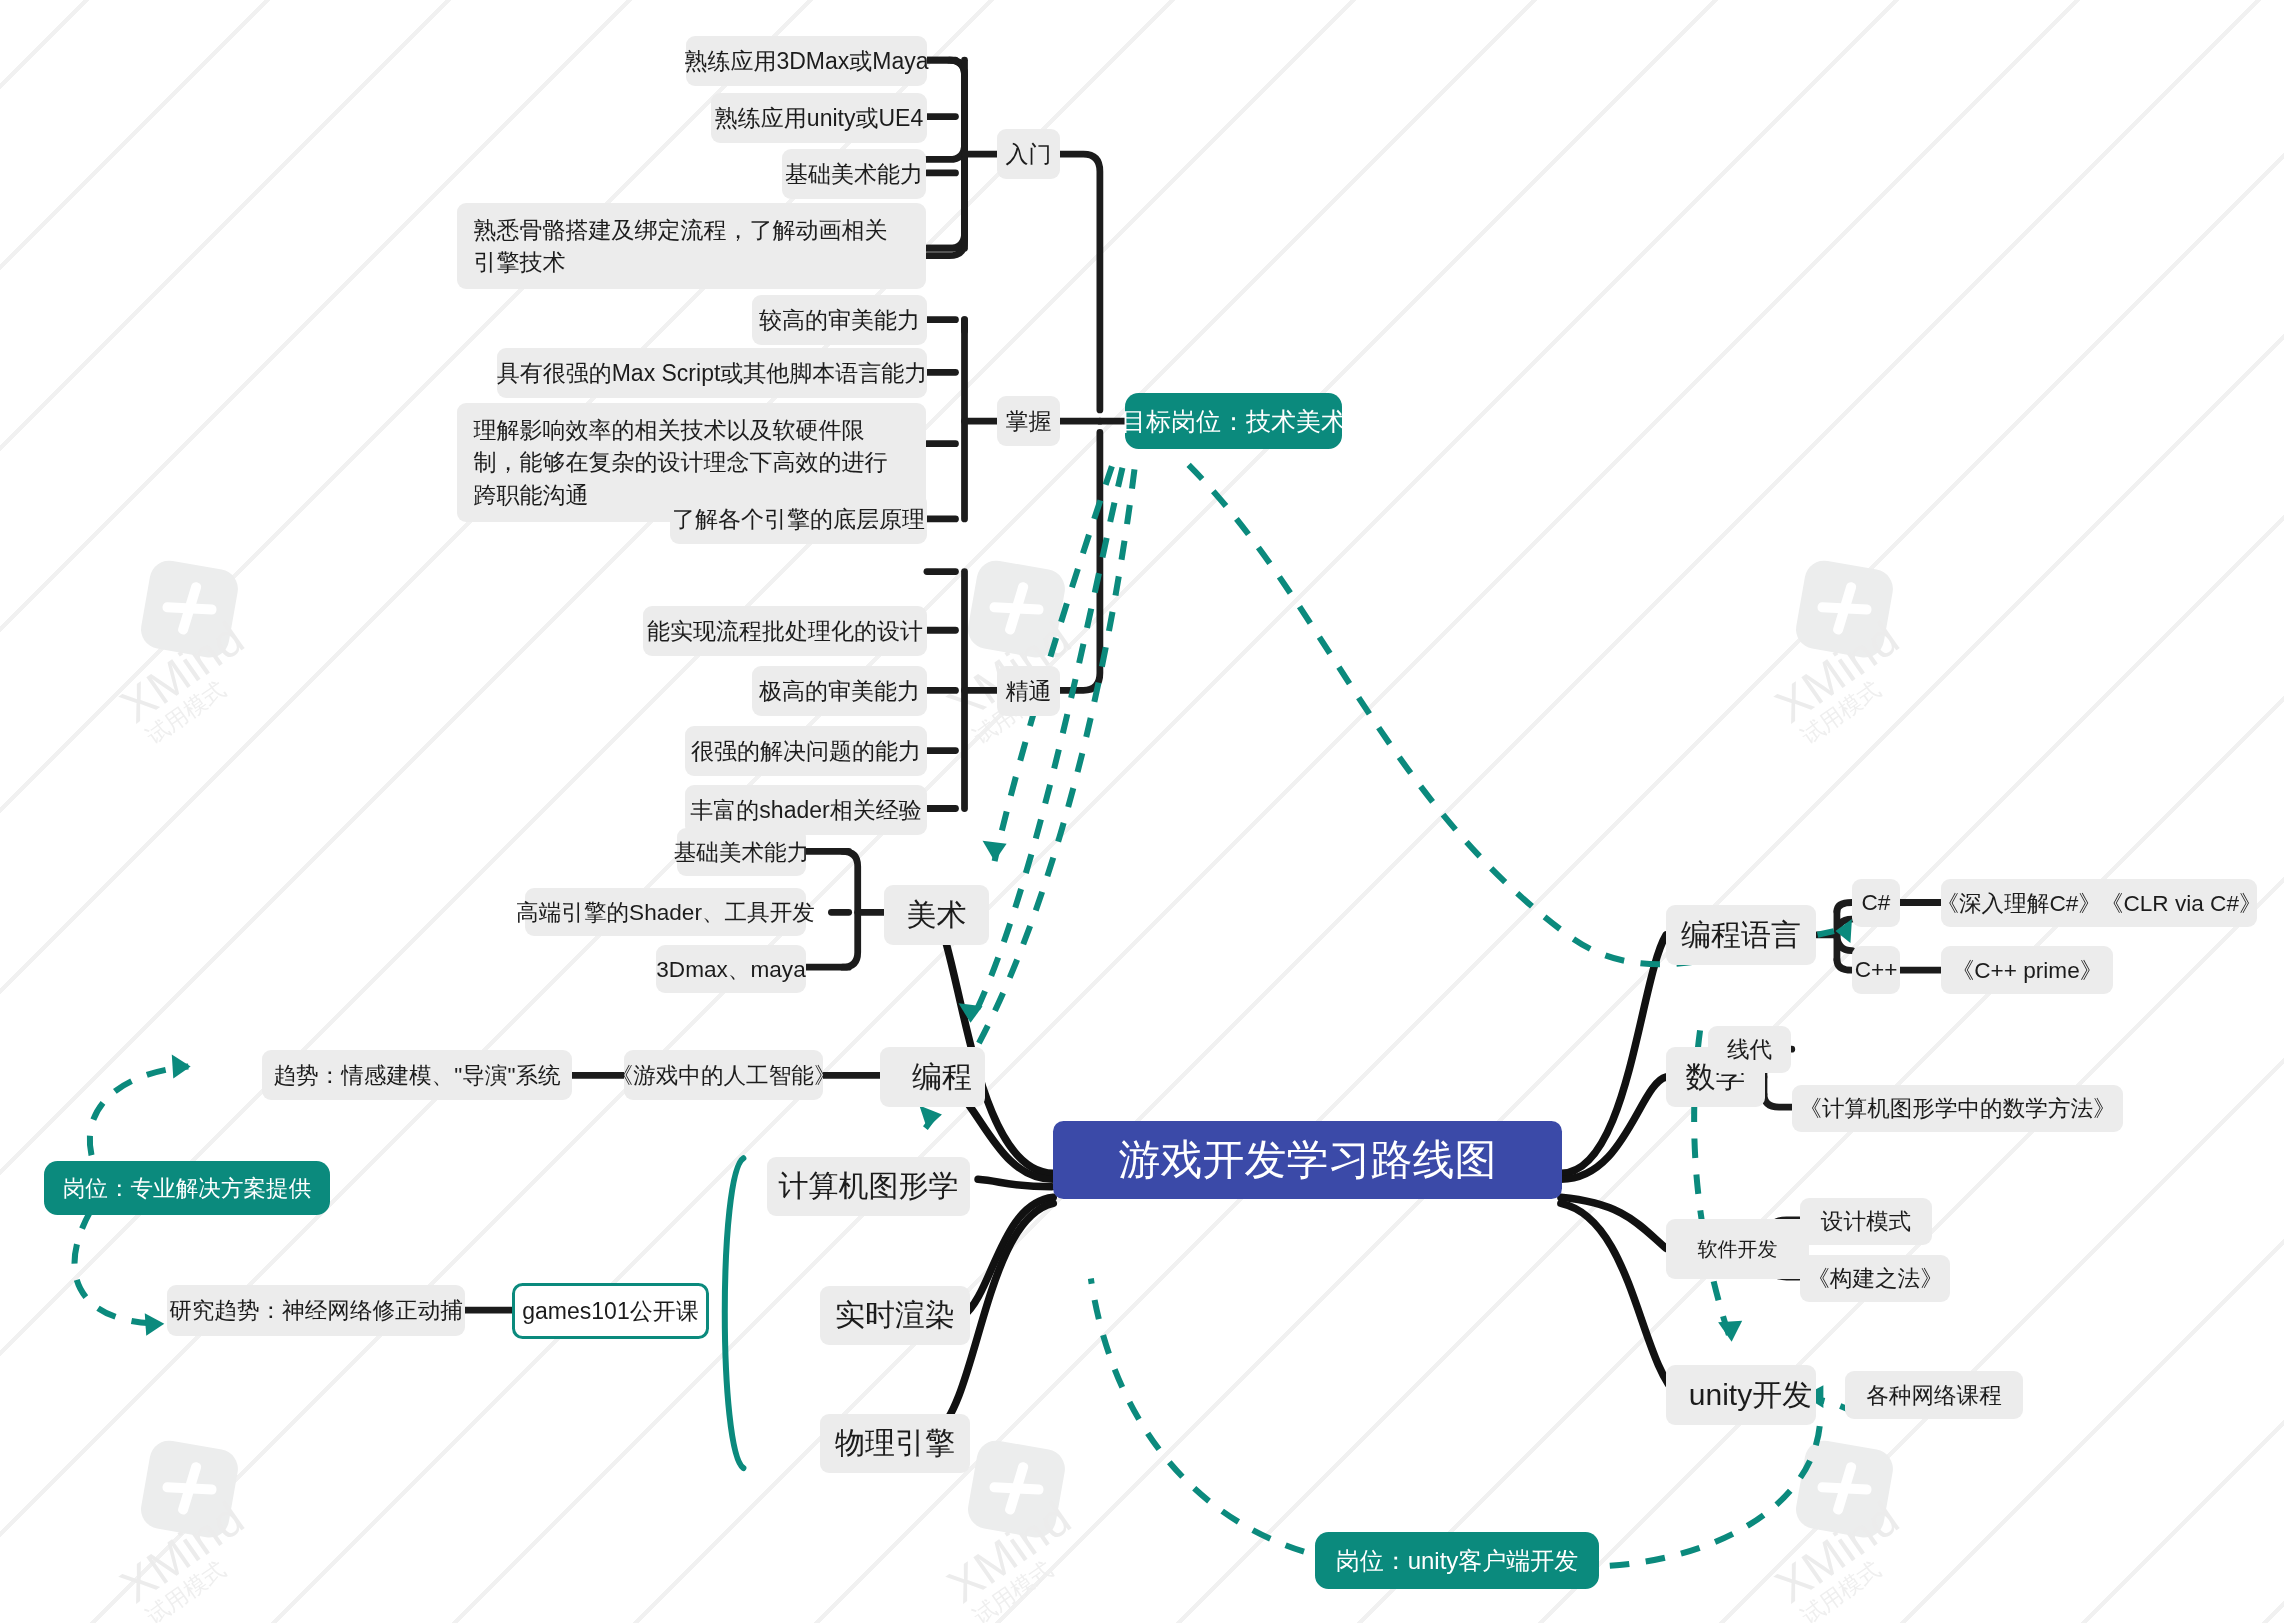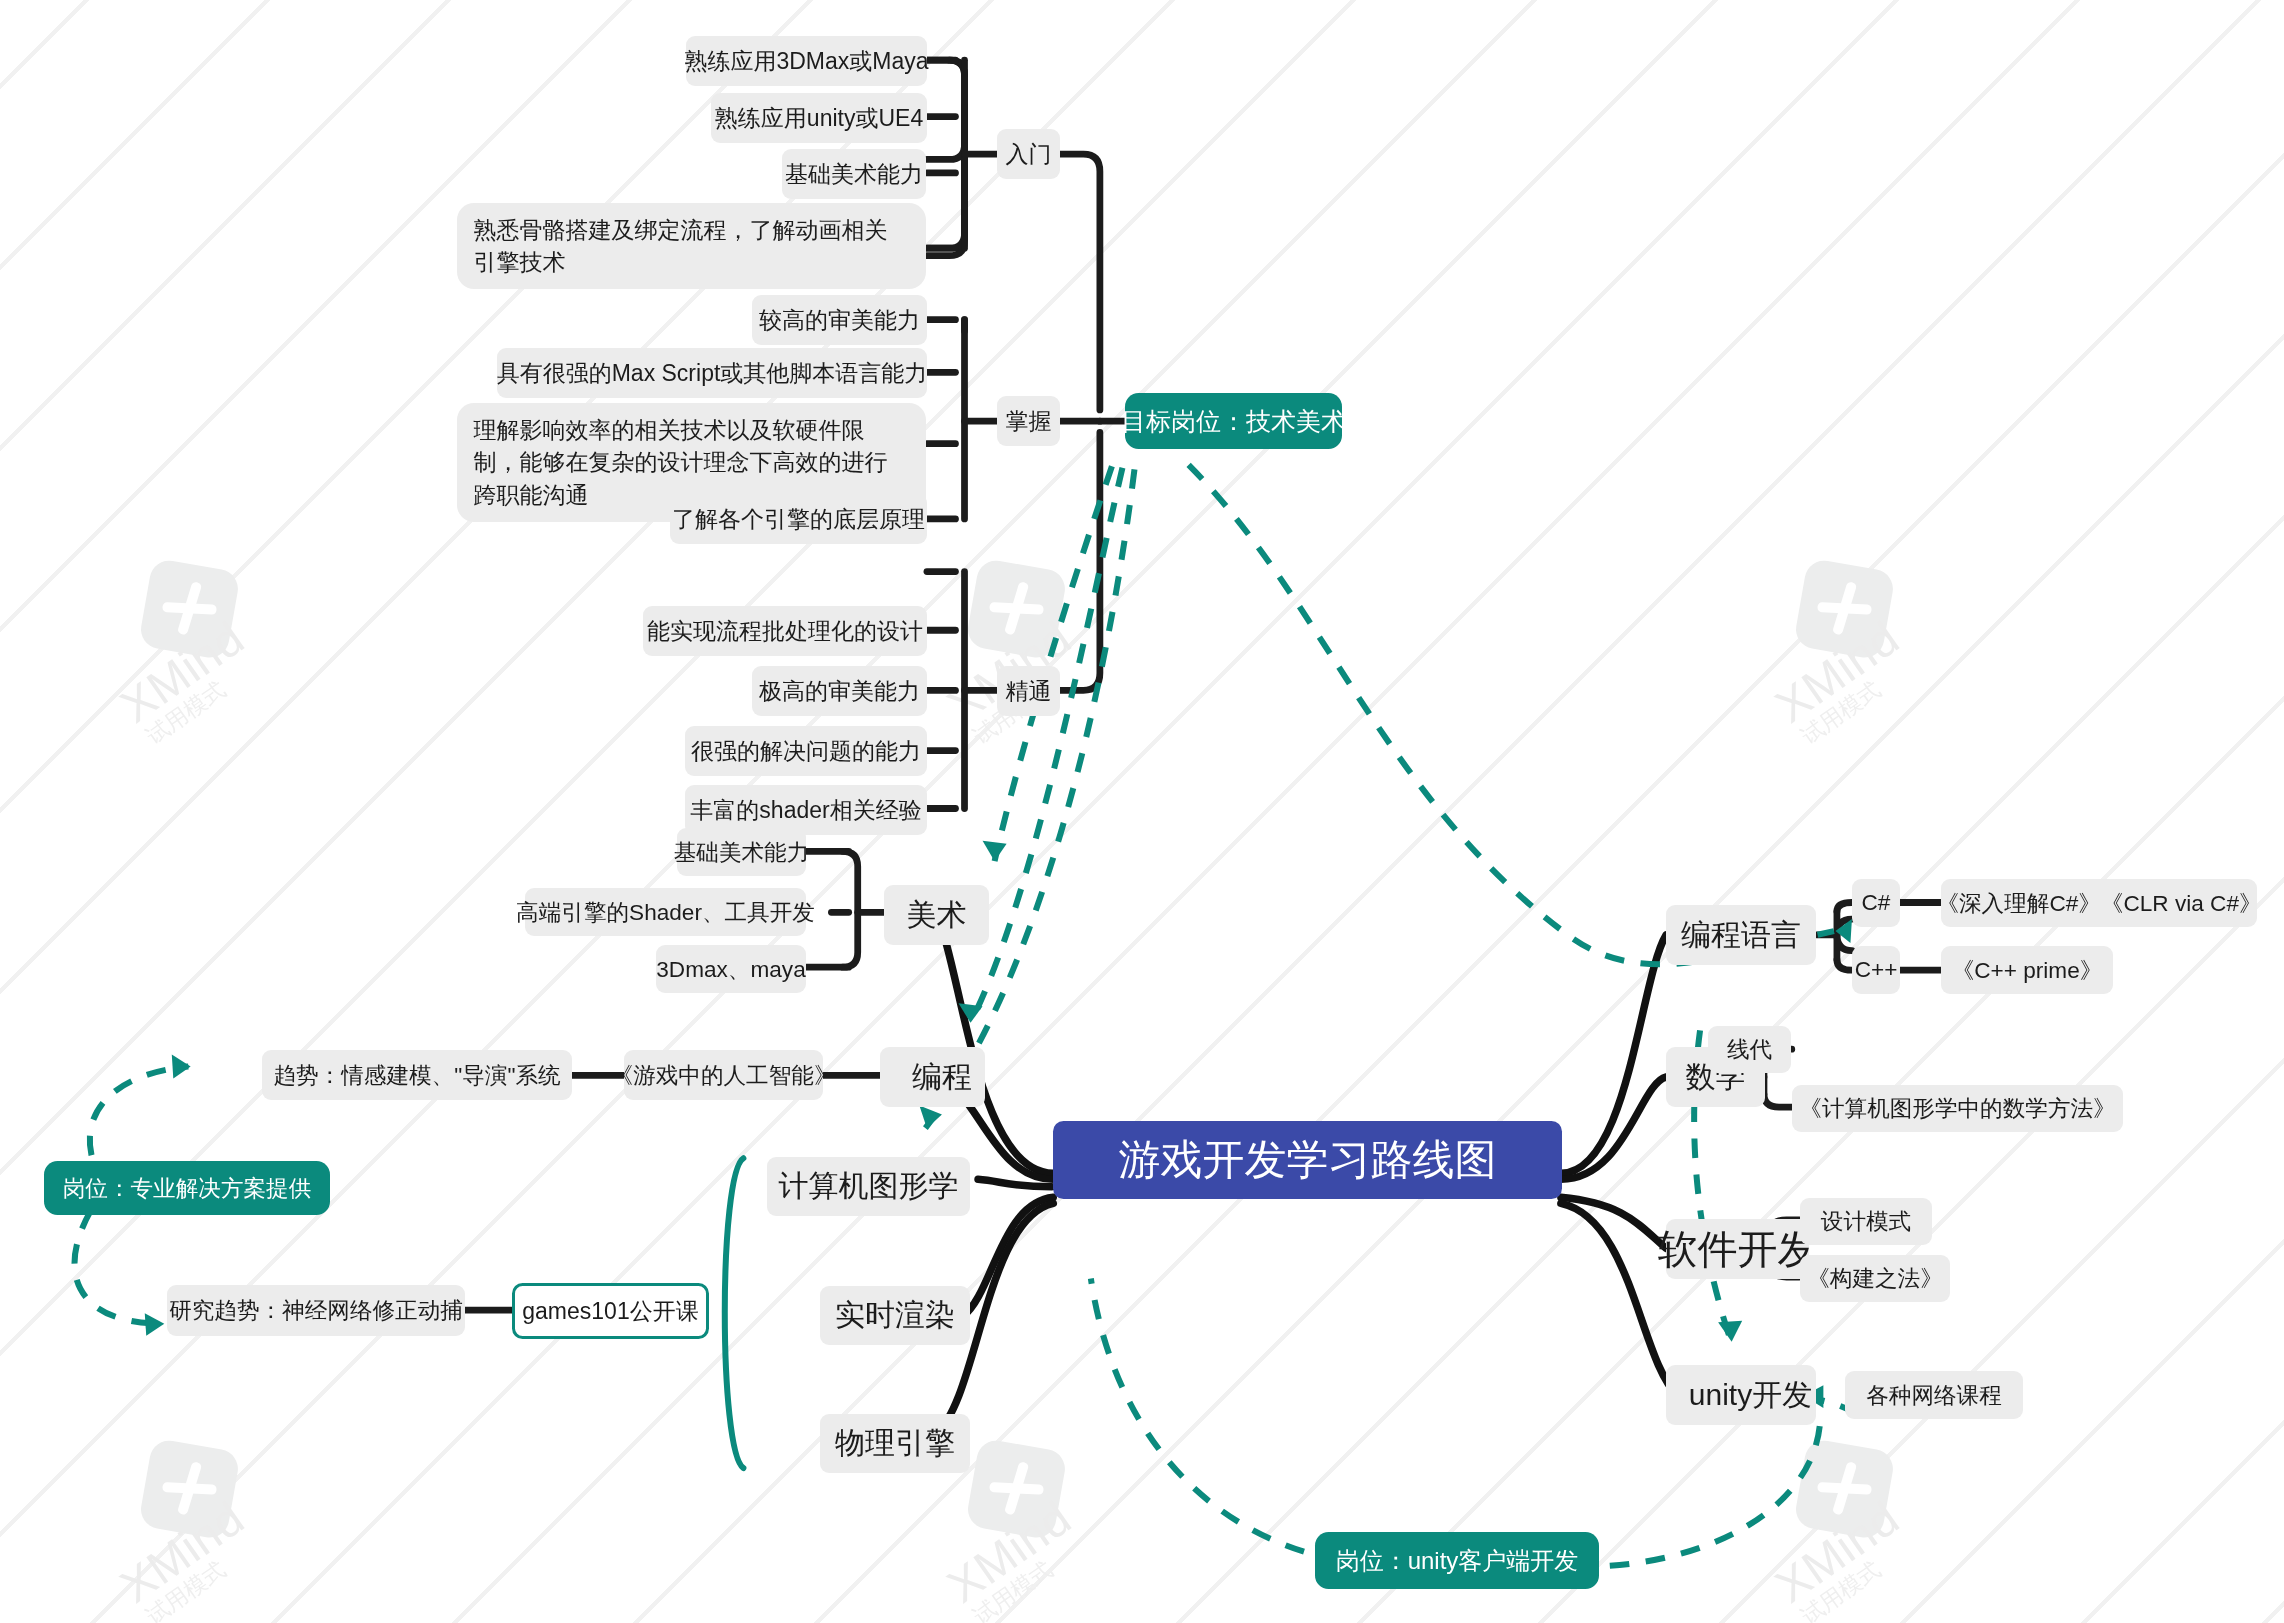--- a/index.html
+++ b/index.html
@@ -35,21 +35,21 @@
   svg#links{position:absolute;left:0;top:0;width:2284px;height:1623px;z-index:1;}
 
   
   .node{position:absolute;box-sizing:border-box;display:flex;
         align-items:center;justify-content:center;
         border-radius:9px;z-index:3;white-space:pre;}
   .n-gray{background:#ececec;color:#1c1c1c;}
   .n-teal{background:#0b8a7d;color:#ffffff;border-radius:13.5px;}
   .n-blue{background:#3b4aa8;color:#ffffff;border-radius:10.5px;}
   .n-outline{background:#ffffff;color:#1c1c1c;border:3.8px solid #0b8a7d;border-radius:10.5px;}
-  .multiline{white-space:normal;display:block;padding:10.5px 16.6px;line-height:1.42;border-radius:17px;}
+  .multiline{white-space:normal;display:block;padding:10.5px 16.6px;line-height:1.42;}
   .l-pad{padding:0 16.6px;}
 </style>
 </head>
 <body>
 
 <div id="canvas">
 
   <div class="wm-layer">
     <div class="wm-hatch"></div>
 
@@ -273,21 +273,21 @@
   <div class="node n-gray" style="left:1666px;top:905px;width:150px;height:60px;font-size:30px;">编程语言</div>
   <div class="node n-gray" style="left:1852px;top:879px;width:48px;height:48px;font-size:22.6px;">C#</div>
   <div class="node n-gray" style="left:1852px;top:946px;width:48px;height:48px;font-size:22.6px;">C++</div>
   <div class="node n-gray l-pad" style="left:1941px;top:879px;width:316px;height:48px;font-size:22.6px;">《深入理解C#》《CLR via C#》</div>
   <div class="node n-gray l-pad" style="left:1941px;top:946px;width:172px;height:48px;font-size:22.6px;">《C++ prime》</div>
 
   <div class="node n-gray" style="left:1666px;top:1047px;width:99px;height:60px;font-size:30px;">数学</div>
   <div class="node n-gray l-pad" style="left:1708px;top:1026px;width:83px;height:47px;font-size:22.6px;">线代</div>
   <div class="node n-gray l-pad" style="left:1792px;top:1085px;width:331px;height:47px;font-size:22.6px;">《计算机图形学中的数学方法》</div>
 
-  <div class="node n-gray" style="left:1666px;top:1219px;width:143px;height:60px;font-size:40px;">软件开发</div>
+  <div class="node n-gray" style="left:1666px;top:1219px;width:143px;height:60px;font-size:20px;">软件开发</div>
   <div class="node n-gray l-pad" style="left:1800px;top:1198px;width:132px;height:47px;font-size:22.6px;">设计模式</div>
   <div class="node n-gray l-pad" style="left:1800px;top:1255px;width:150px;height:47px;font-size:22.6px;">《构建之法》</div>
 
   <div class="node n-gray" style="left:1666px;top:1365px;width:150px;height:60px;font-size:30px;padding-left:19px;">unity开发</div>
   <div class="node n-gray l-pad" style="left:1845px;top:1371px;width:178px;height:48px;font-size:22.6px;">各种网络课程</div>
 
   <div class="node n-teal" style="left:1315px;top:1532px;width:284px;height:57px;font-size:24px;">岗位：unity客户端开发</div>
 
 </div>
 

